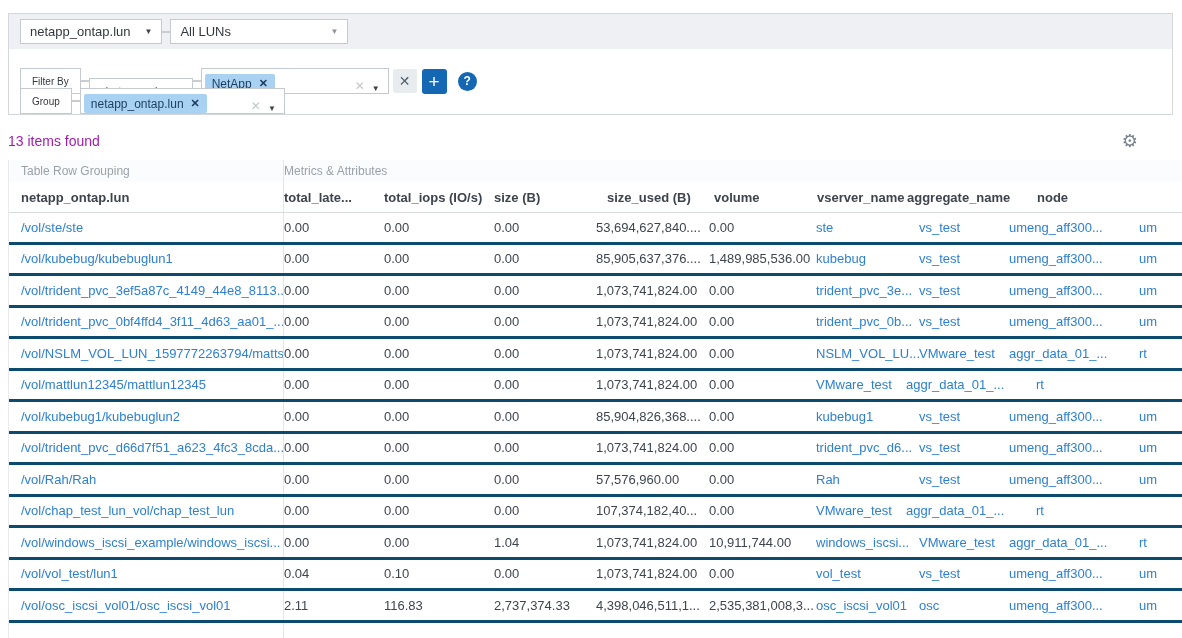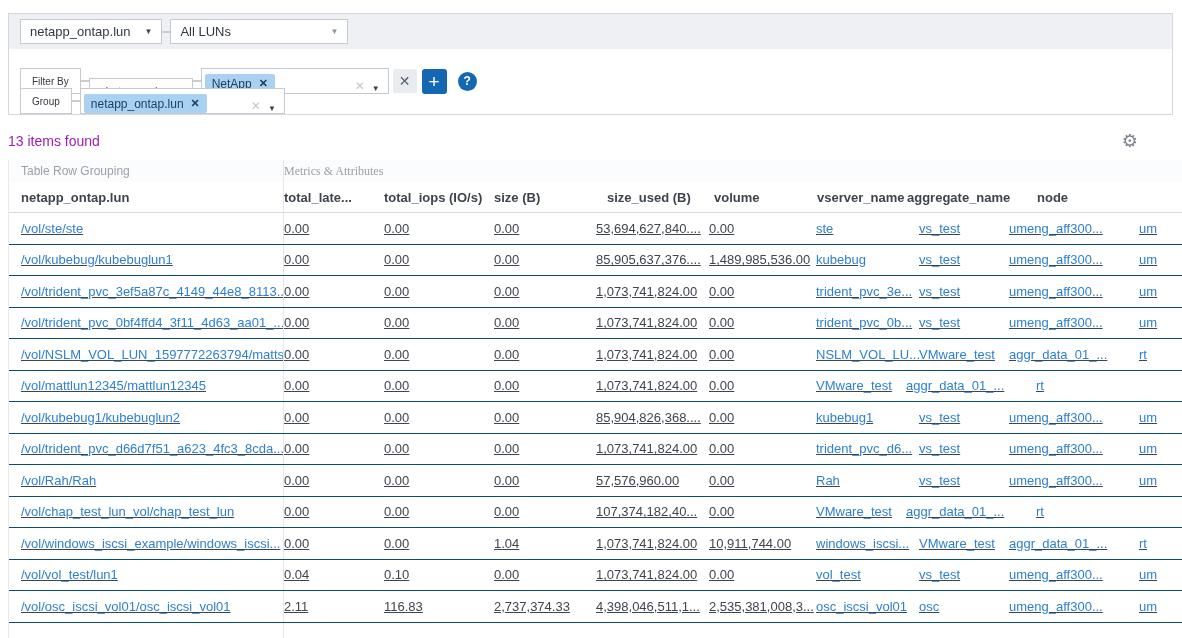--- a/index.html
+++ b/index.html
@@ -57,21 +57,21 @@
           overflow:hidden; font-size:13px; flex:none; }
   .c0 { width:275px; padding-left:12px; border-right:1px solid #e3e6e9; }
   .c1 { width:100px;gap:36px; } .c2 { width:110px; } .c3 { width:102px; } .c4 { width:113px; }
   .c5 { width:107px; } .c6 { width:103px; } .c7 { width:90px; }  .c8 { width:130px; }
   .c9 { width:150px; }
   .grp-row { height:22px; background:#fbfcfd; }
   .grp-row .cell { font-size:12px; color:#9ba1a9; }
   .hdr-row { height:31px; border-bottom:1px solid #d8dbde; }
   .hdr-row .cell { font-weight:bold; color:#3e444d; cursor:pointer; }
   .sort-arrow { margin-left:7px; font-weight:normal; color:#4e545c; font-size:13px; }
-  .data-row { height:31.5px; border-bottom:1px solid #0c4a6e;text-decoration:underline; }
+  .data-row { height:31.5px; border-bottom:3px solid #0c4a6e; }
   .empty-row { height:26px; }
   .link { color:#2e80d1; cursor:pointer; }
   .num { color:#3f454e; }
 </style>
 </head>
 <body>
 
 <div class="panel">
   <div class="strip">
     <div class="ddl ddl-entity">
@@ -118,21 +118,21 @@
     </div>
   </div>
 </div>
 
 <div class="items-found">13 items found</div>
 <div class="gear">⚙</div>
 
 <div class="tbl">
   <div class="tbl-row grp-row">
     <div class="cell c0">Table Row Grouping</div>
-    <div class="cell" style="flex:1;font-family:Liberation Serif, serif;">Metrics &amp; Attributes</div>
+    <div class="cell" style="flex:1;">Metrics &amp; Attributes</div>
   </div>
   <div class="tbl-row hdr-row">
       <div class="cell c0">
         <span>netapp_ontap.lun</span>
       </div>
       <div class="cell c1">
         <span>total_late...</span>
         <span class="sort-arrow">↑</span>
       </div>
       <div class="cell c2">

